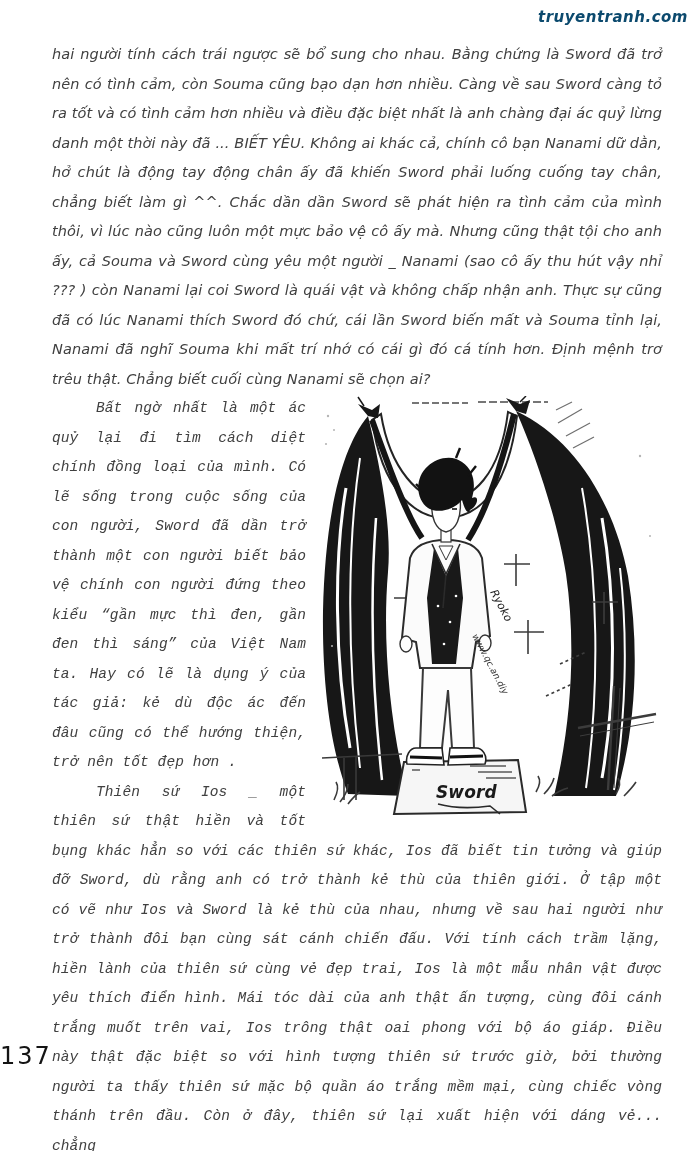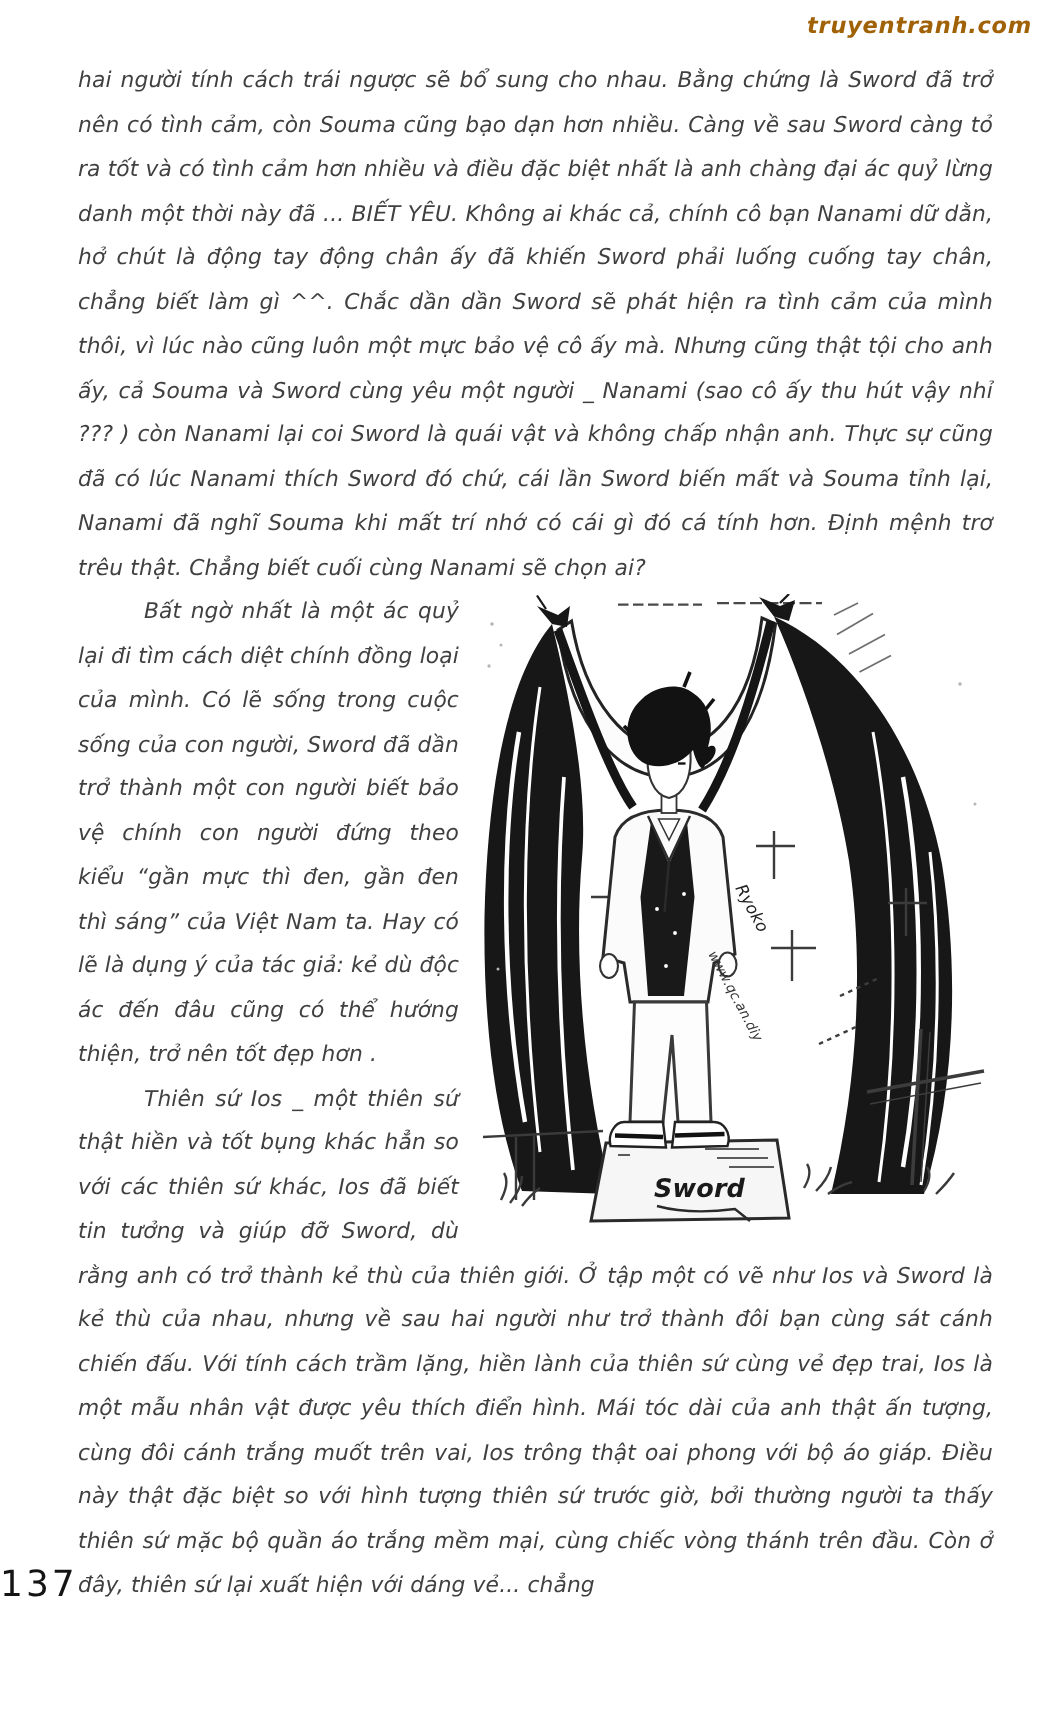--- a/index.html
+++ b/index.html
@@ -10,35 +10,35 @@
     position: relative;
     overflow: hidden;
   }
   .page {
     position: absolute; inset: 0;
     background: #ffffff;
   }
   .watermark {
     position: absolute; top: 8px; right: 12px;
     font-style: italic; font-weight: bold;
-    font-size: 15px; color: #a16207;
+    font-size: 15px; color: #0c4a6e;
     letter-spacing: 0.5px;
   }
   .content {
     position: absolute; top: 40px; left: 52px;
     width: 610px;
     color: #404040;
     font-style: italic;
     font-size: 14.5px;
     line-height: 29.5px;
     text-align: justify;
     letter-spacing: 0.1px;
   }
   .para { margin: 0; }
-  .para.indent { text-indent: 44px; }
+  .para.indent { text-indent: 44px; font-family: Liberation Mono, monospace; }
   .illus {
     float: right;
     width: 342px; height: 422px;
     margin: 2px 0 6px 14px;
   }
   .illus svg { width: 100%; height: 100%; display: block; }
   .page-number {
     position: absolute; top: 1042px; left: 0;
     width: 100%;
     font-size: 24px; font-weight: 500;

